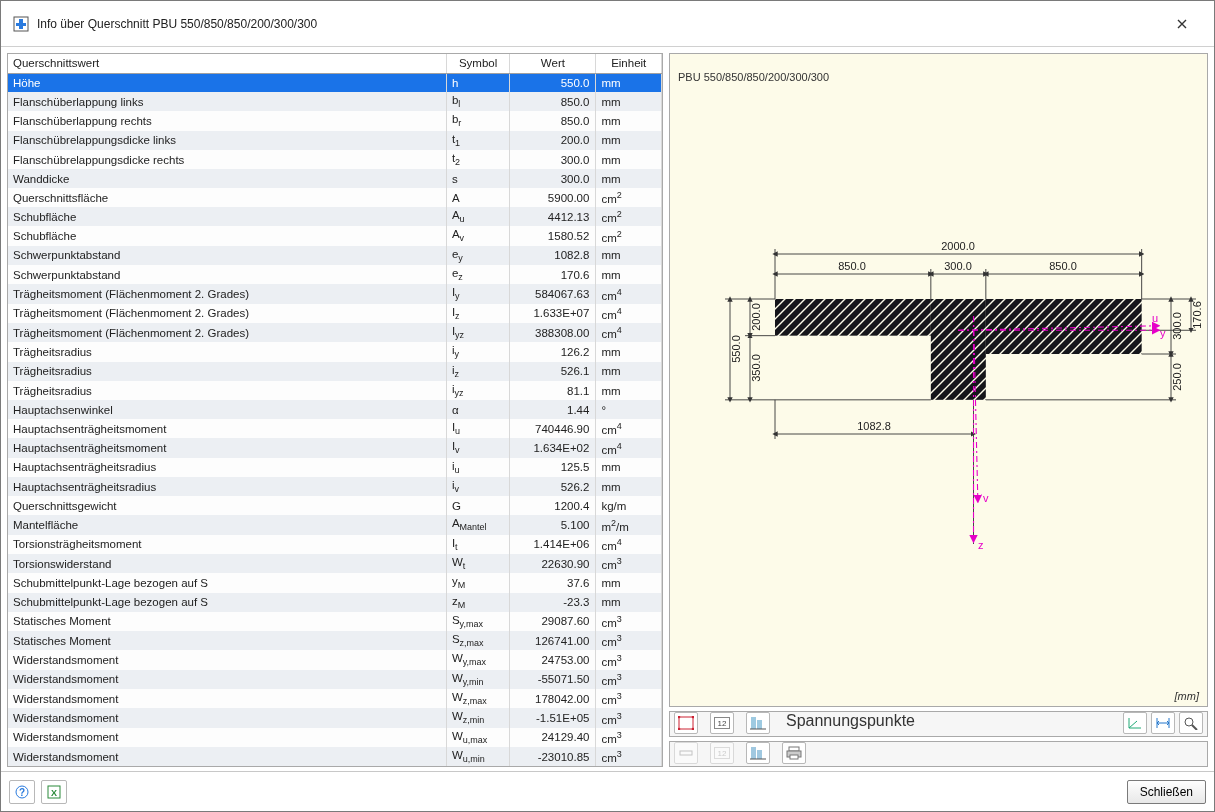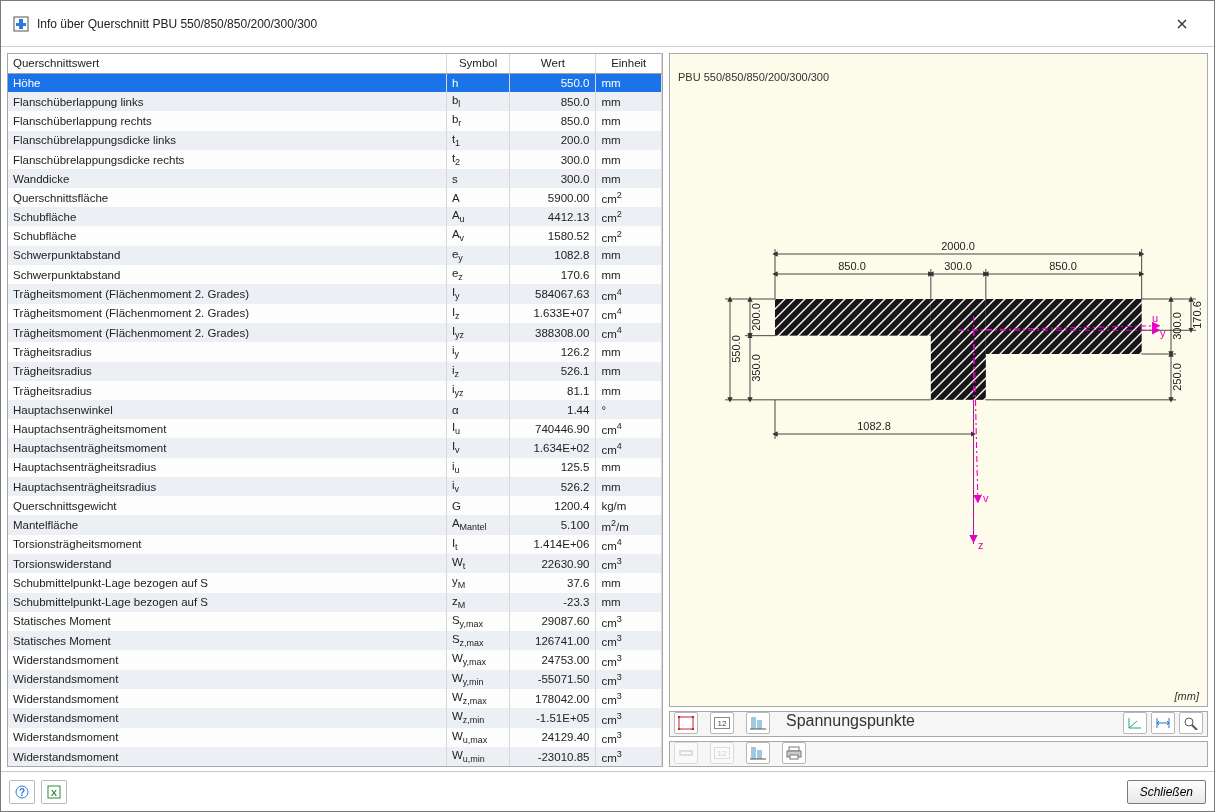--- a/index.html
+++ b/index.html
@@ -34,21 +34,21 @@
   .diagram-svg { position:absolute; top:0; left:0; }
 
   .toolbar-row { height:26px; border:1px solid #a9a9a9; display:flex; padding:0 4px; gap:12px; background:#f6f6f6;}
   .tool-btn { width:24px; height:22px; border:1px solid #b8b8b8; background:#fff; display:flex; align-items:center; justify-content:center; border-radius:2px;}
   .tool-btn.disabled { opacity:.45; }
   .tool-label { flex:1; font-size:16px; color:#333; padding-left:4px;}
   .right-tools { display:flex; gap:4px; }
 
   .footer { height:40px; border-top:1px solid #c8c8c8; margin-top:4px; display:flex; align-items:center; padding:0 8px; gap:6px;}
   .footer .spacer { flex:1; }
-  .btn { height:24px; min-width:76px; border:1px solid #7a7a7a; background:linear-gradient(#fefefe,#e8e8e8); font-size:12px; padding:0 12px; border-radius:2px;font-style:italic;}
+  .btn { height:24px; min-width:76px; border:1px solid #7a7a7a; background:linear-gradient(#fefefe,#e8e8e8); font-size:12px; padding:0 12px; border-radius:2px;}
   .icon-btn { width:26px; height:24px; border:1px solid #b8b8b8; background:#fff; display:flex; align-items:center; justify-content:center; border-radius:2px;}
 
   
   .table-scroll::-webkit-scrollbar { width:16px; }
   .table-scroll::-webkit-scrollbar-thumb { background:#c7c7c7; border:1px solid #9a9a9a; }
   .table-scroll::-webkit-scrollbar-track { background:#f1f1f1; }
 </style>
 </head>
 <body>
 

